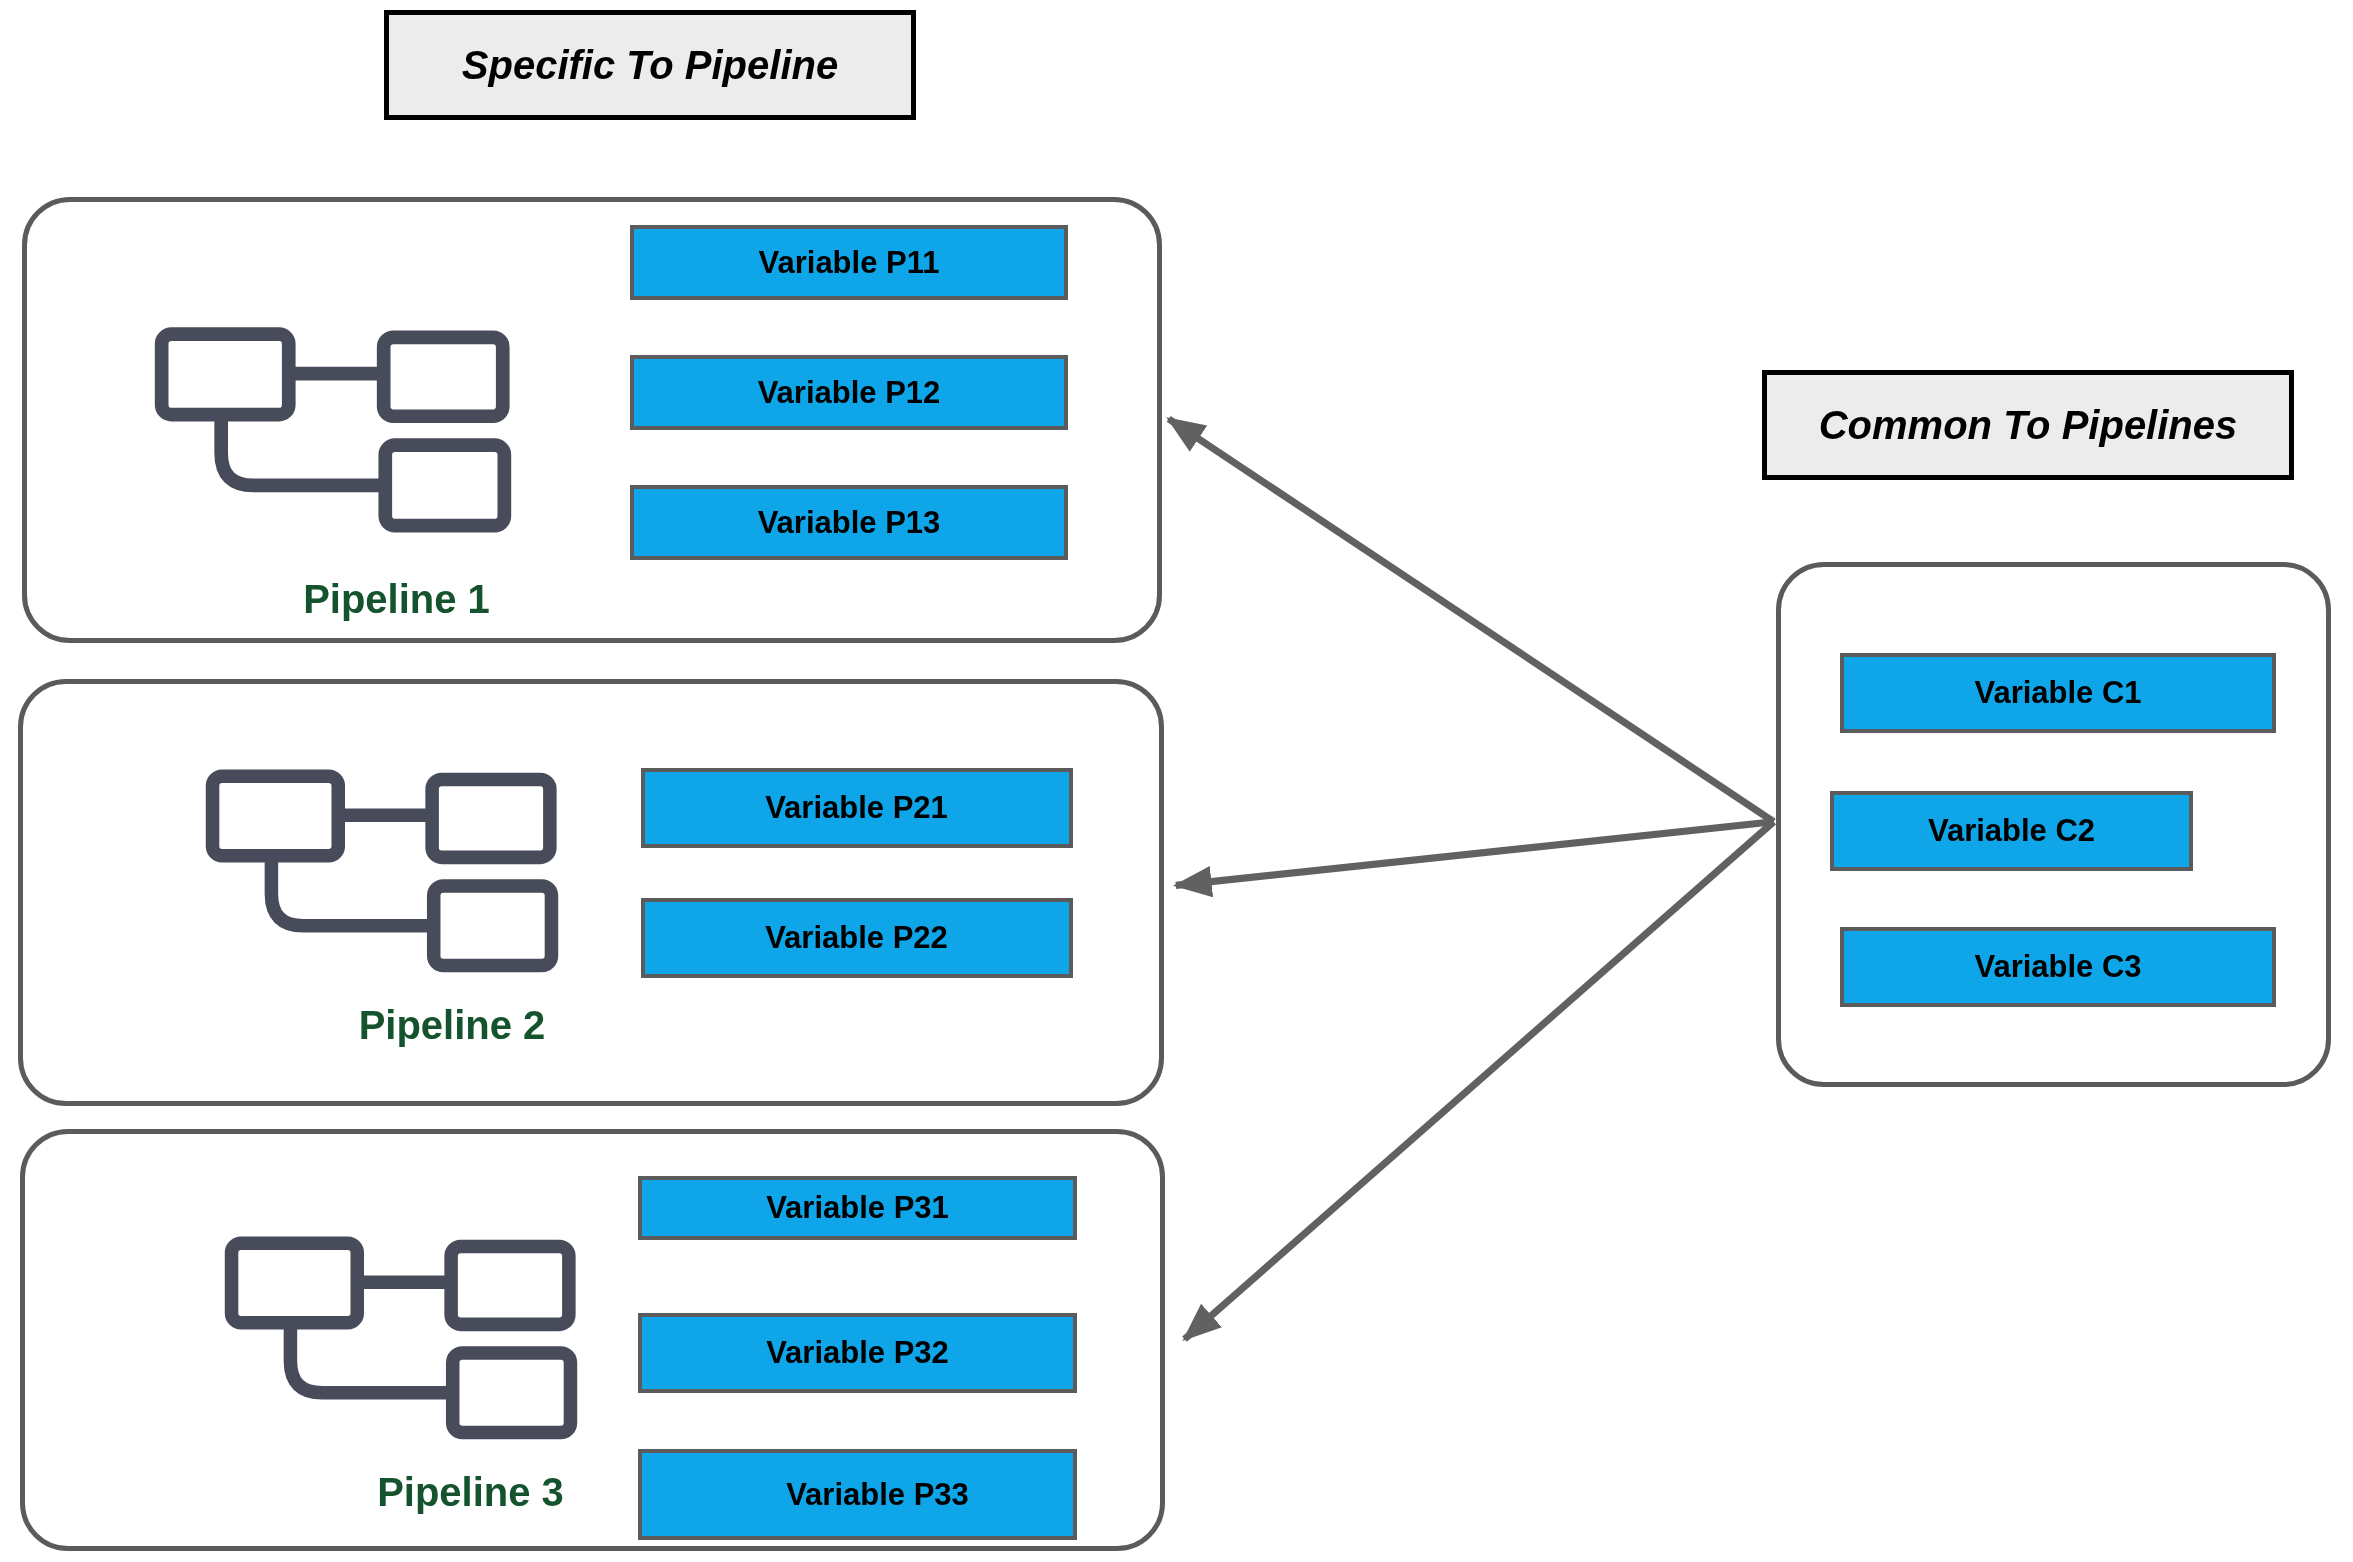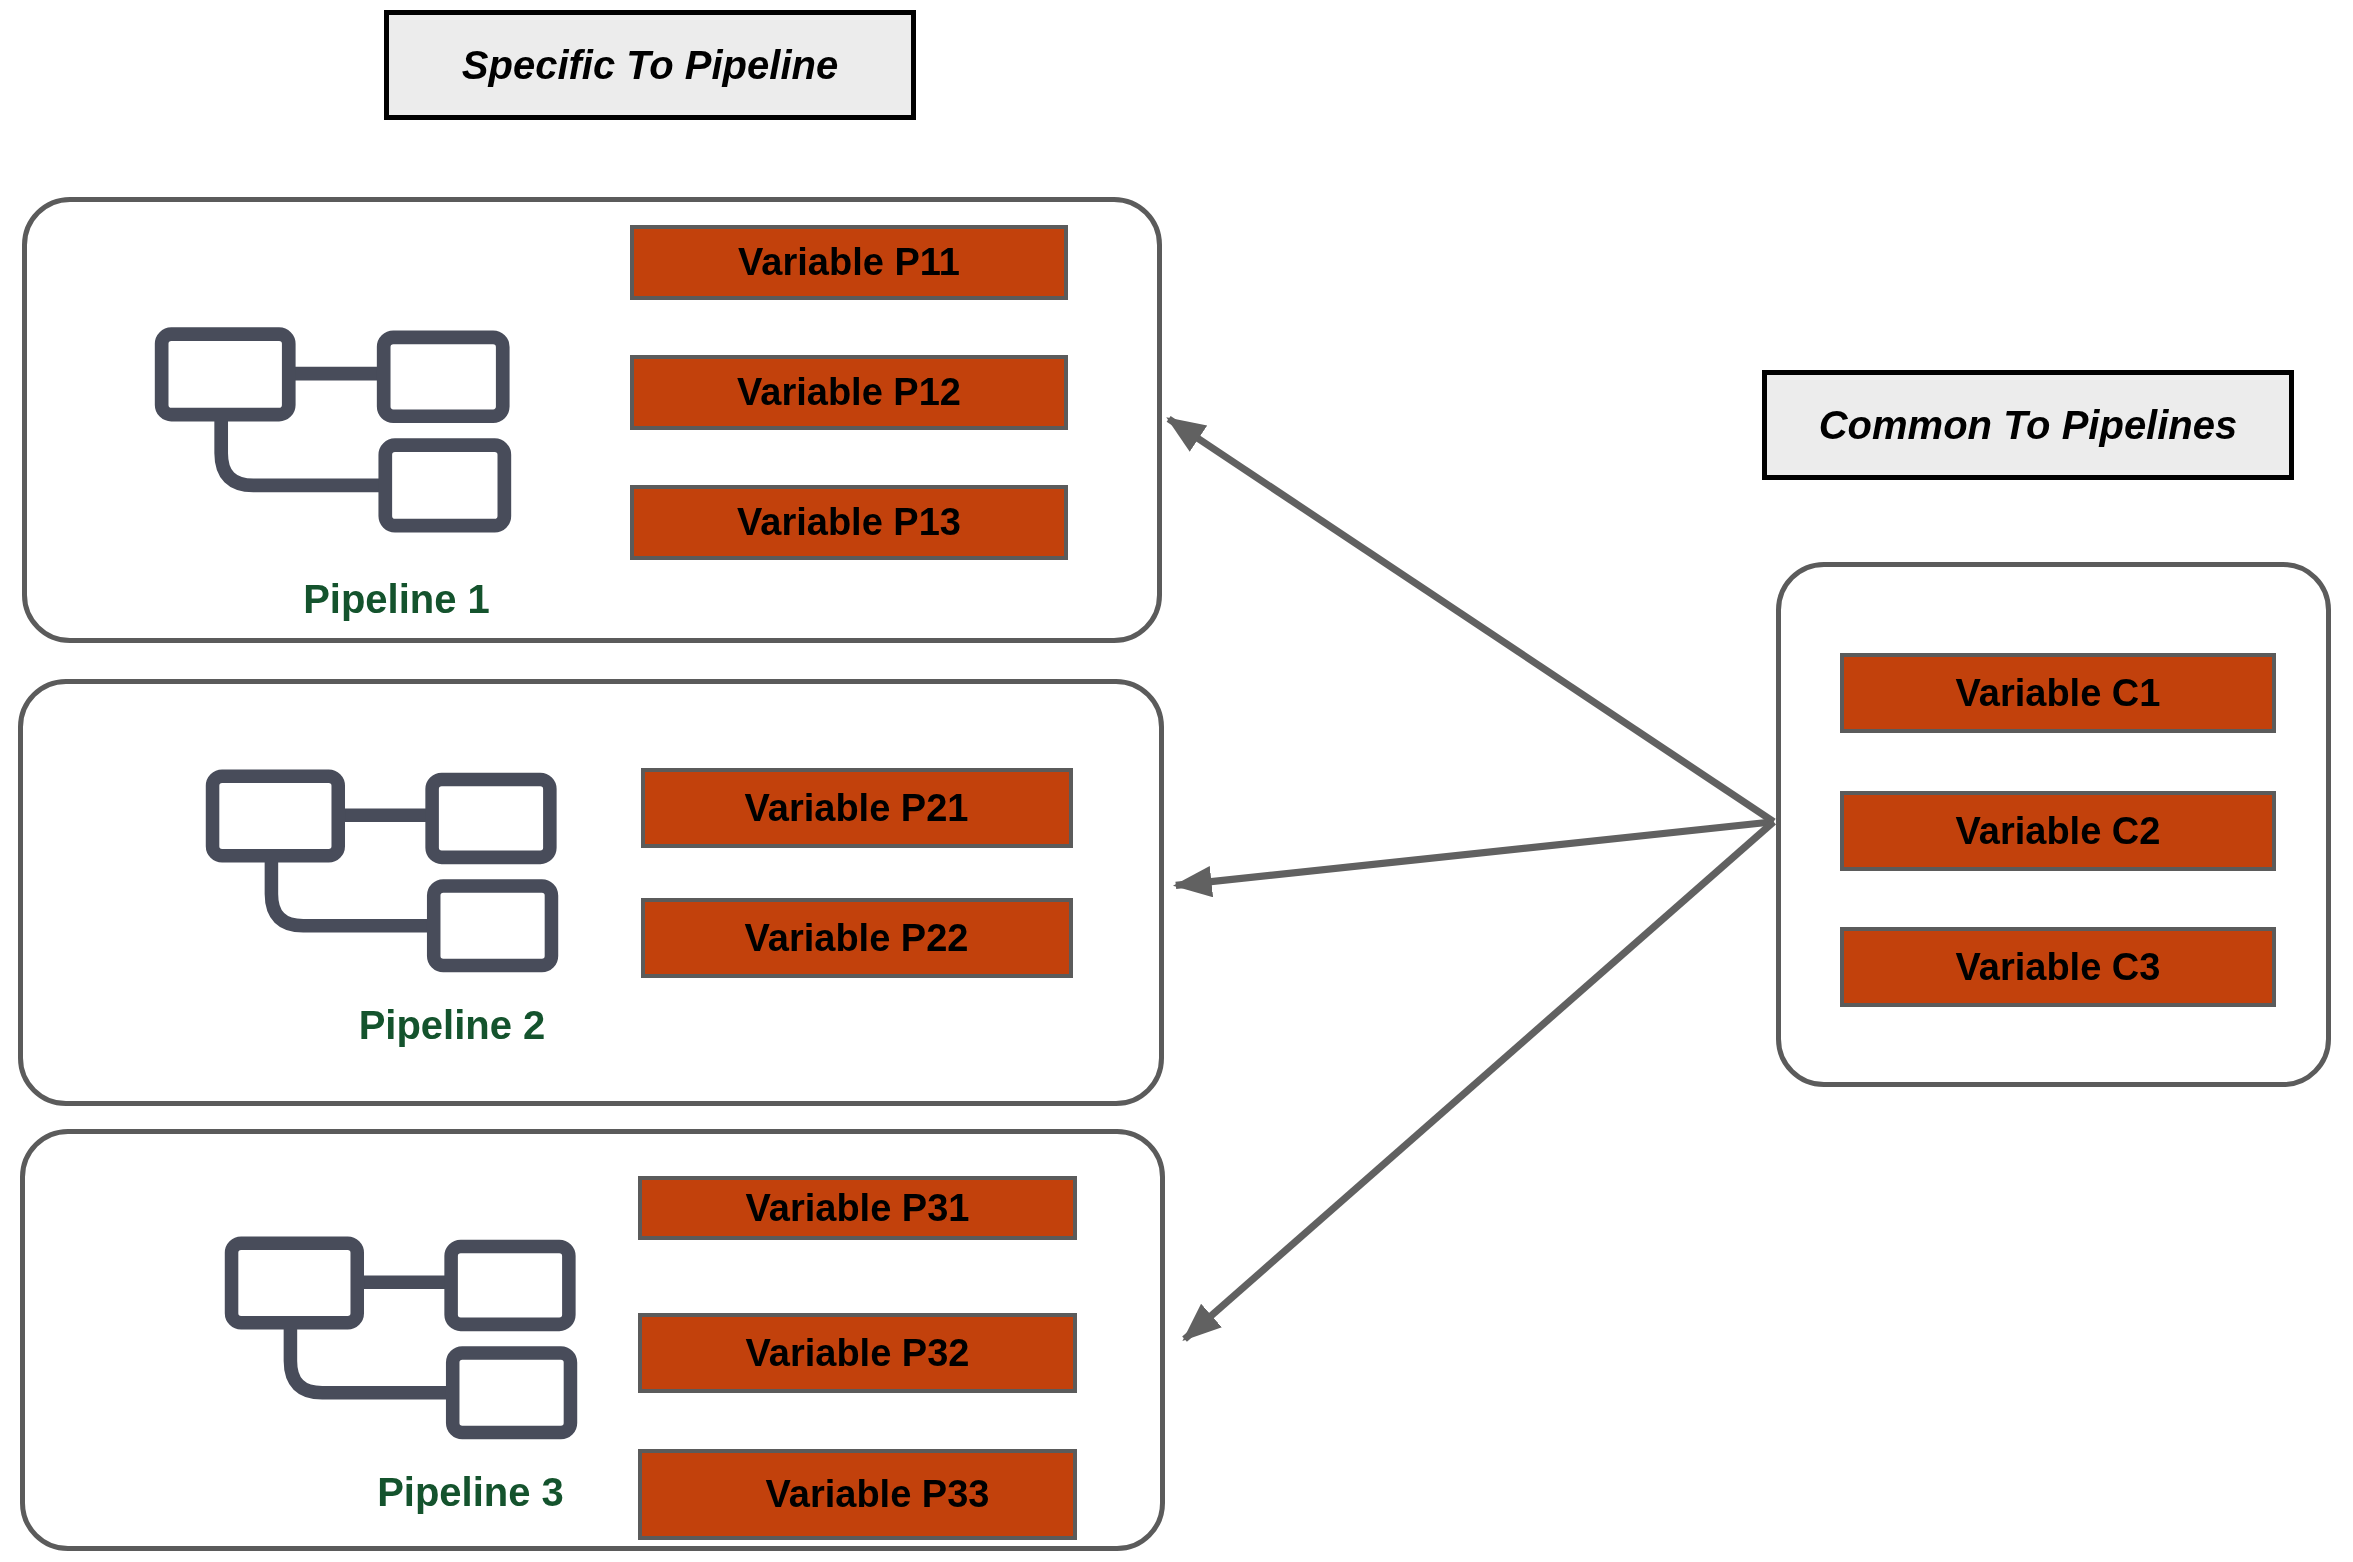--- a/index.html
+++ b/index.html
@@ -35,48 +35,48 @@
     border: 5.6px solid #5b5b5b;
     border-radius: 48px;
   }
   #pipeline-1 { left: 22px;  top: 197px;  width: 1140px; height: 446px; }
   #pipeline-2 { left: 17.5px;  top: 679px;  width: 1146px; height: 427px; }
   #pipeline-3 { left: 20px;  top: 1129px; width: 1145px; height: 422px; }
   #common-box { left: 1776px; top: 562px; width: 555px;  height: 525px; }
 
   .var-box {
     position: absolute;
-    background: #c2410c;
+    background: #0ea5e9;
     border: 4.8px solid #5b5b5b;
     display: flex;
     align-items: center;
     justify-content: center;
     font-weight: bold;
-    font-size: 38px;
+    font-size: 31px;
     color: #000000;
     white-space: nowrap;
   }
 
   
   #p1-v1 { left: 603px; top: 23px;  width: 438px; height: 75px; }
   #p1-v2 { left: 603px; top: 153px; width: 438px; height: 75px; }
   #p1-v3 { left: 603px; top: 283px; width: 438px; height: 75px; }
 
   
   #p2-v1 { left: 618px; top: 84px; width: 432px; height: 80px; }
   #p2-v2 { left: 618px; top: 214px; width: 432px; height: 80px; }
 
   
   #p3-v1 { left: 613px; top: 42px;  width: 439px; height: 64px; }
   #p3-v2 { left: 613px; top: 179px; width: 439px; height: 80px; }
   #p3-v3 { left: 613px; top: 315px; width: 439px; height: 91px; padding-left: 40px; }
 
   
   #c-v1 { left: 59px; top: 86px; width: 436px; height: 80px; }
-  #c-v2 { left: 59px; top: 224px; width: 436px; height: 80px; }
+  #c-v2 { left: 49px; top: 224px; width: 363px; height: 80px; }
   #c-v3 { left: 59px; top: 360px; width: 436px; height: 80px; }
 
   .pipe-label {
     position: absolute;
     width: 271px;
     height: 48px;
     display: flex;
     align-items: center;
     justify-content: center;
     font-weight: bold;

